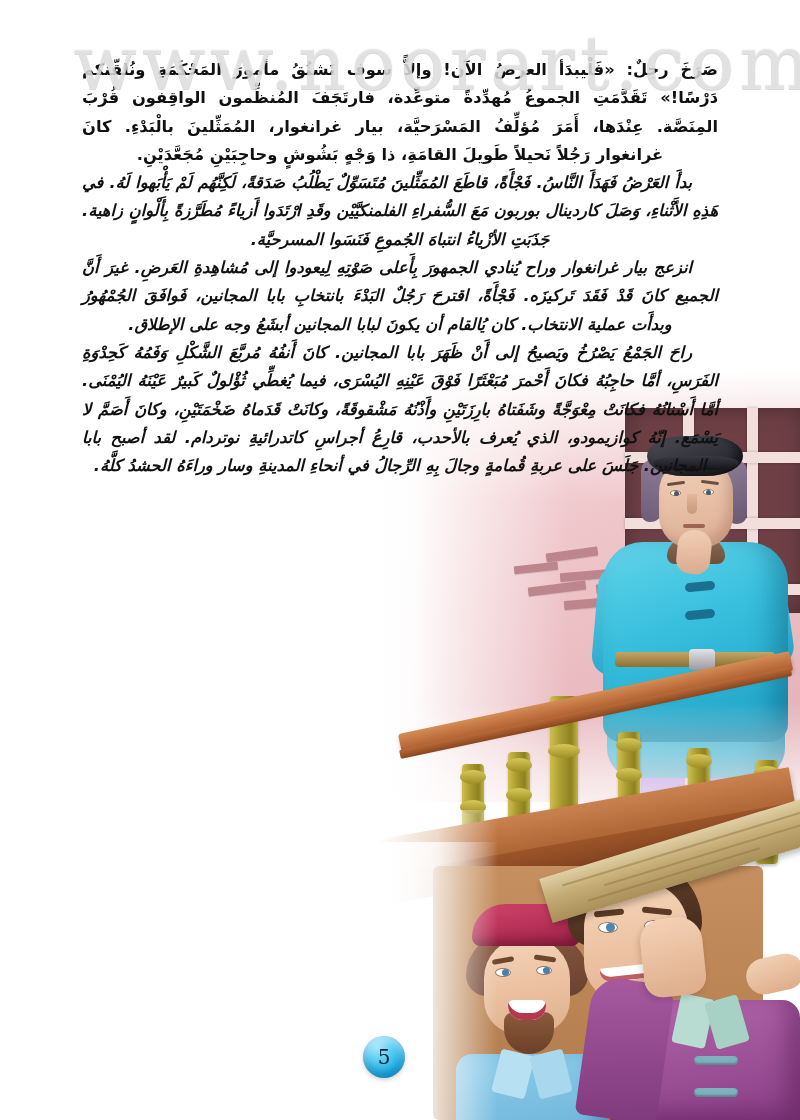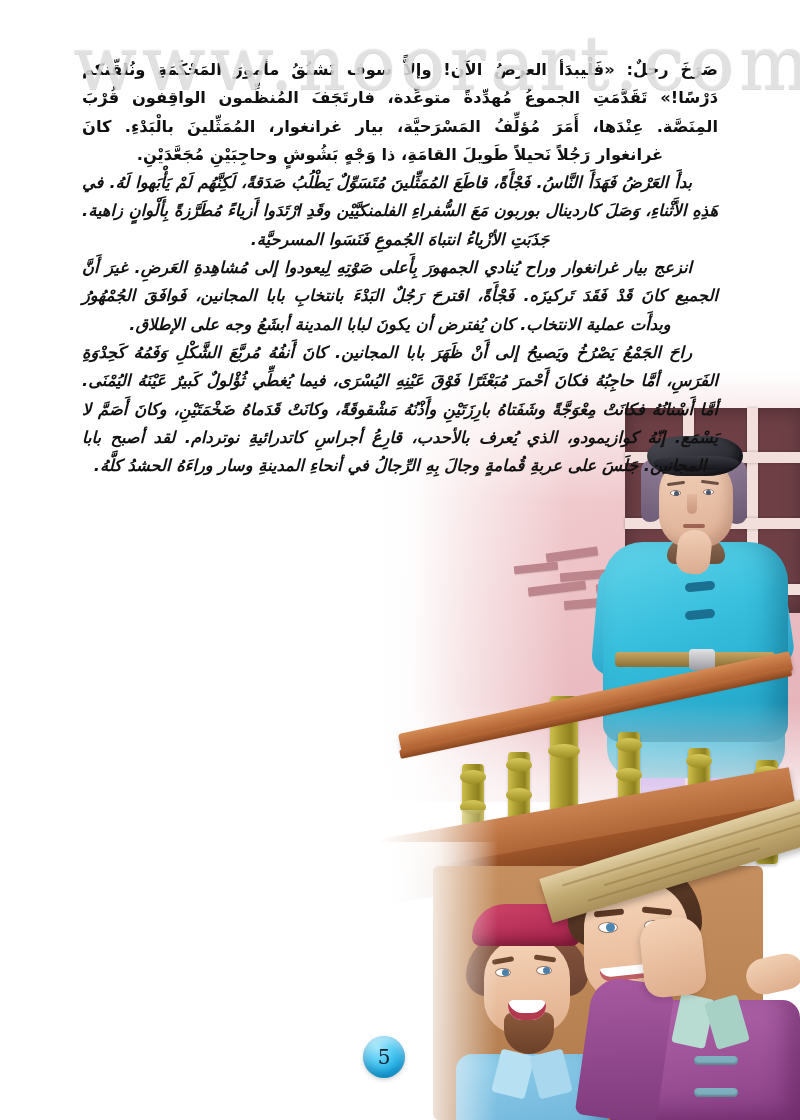--- a/index.html
+++ b/index.html
@@ -339,21 +339,21 @@
     <div class="plank">
       <div class="plank-grain" style="left:20px;top:12px;width:250px;"></div>
       <div class="plank-grain" style="left:60px;top:24px;width:220px;"></div>
       <div class="plank-grain" style="left:40px;top:34px;width:180px;"></div>
     </div>
   </div>
 
   <div class="text-col">
     <p class="para center-last">صَرَخَ رجلٌ: «فَلْيبدَأ العرضُ الآن! وإلاًّ سوف نَشنُقُ مأمورَ المَحْكَمَةِ ونُلقّنكم دَرْسًا!» تَقَدَّمَتِ الجموعُ مُهدِّدةً متوعِّدة، فارتَجَفَ المُنظِّمون الواقِفون قُرْبَ المِنَصَّة. عِنْدَها، أَمَرَ مُؤلِّفُ المَسْرَحيَّة، بيار غرانغوار، المُمَثِّلينَ بالْبَدْءِ. كانَ غرانغوار رَجُلاً نَحيلاً طَويلَ القامَةِ، ذا وَجْهٍ بَشُوشٍ وحاجِبَيْنِ مُجَعَّدَيْنِ.</p>
     <p class="para indent center-last">بدأَ العَرْضُ فَهَدَأَ النَّاسُ. فَجْأَةً، قاطَعَ المُمَثِّلينَ مُتَسَوِّلٌ يَطْلُبُ صَدَقةً، لَكِنَّهُم لَمْ يَأْبَهوا لَهُ. في هَذِهِ الأَثْناءِ، وَصَلَ كاردينال بوربون مَعَ السُّفراءِ الفلمنكيَّيْن وقَدِ ارْتَدَوا أَزياءً مُطَرَّزةً بِأَلْوانٍ زاهية. جَذَبَتِ الأزْياءُ انتباهَ الجُموعِ فَنَسَوا المسرحيَّة.</p>
-    <p class="para indent center-last">انزعج بيار غرانغوار وراح يُنادي الجمهورَ بِأَعلى صَوْتِهِ لِيعودوا إلى مُشاهِدةِ العَرضِ. غيرَ أَنَّ الجميع كانَ قَدْ فَقَدَ تَركيزَه. فَجْأَةً، اقترحَ رَجُلٌ البَدْءَ بانتخابِ بابا المجانين، فَوافَقَ الجُمْهُورُ وبدأَت عملية الانتخاب. كان يُفترض أن يكونَ لبابا المدينة أبشَعُ وجه على الإطلاق.</p>
+    <p class="para indent center-last">انزعج بيار غرانغوار وراح يُنادي الجمهورَ بِأَعلى صَوْتِهِ لِيعودوا إلى مُشاهِدةِ العَرضِ. غيرَ أَنَّ الجميع كانَ قَدْ فَقَدَ تَركيزَه. فَجْأَةً، اقترحَ رَجُلٌ البَدْءَ بانتخابِ بابا المجانين، فَوافَقَ الجُمْهُورُ وبدأَت عملية الانتخاب. كان يُالقام أن يكونَ لبابا المجانين أبشَعُ وجه على الإطلاق.</p>
     <p class="para indent center-last">راحَ الجَمْعُ يَصْرُخُ ويَصيحُ إلى أَنْ ظَهَرَ بابا المجانين. كانَ أَنفُهُ مُربَّعَ الشَّكْلِ وَفَمُهُ كَحِدْوَةِ الفَرَسِ، أمَّا حاجِبُهُ فكانَ أَحْمرَ مُبَعْثَرًا فَوْقَ عَيْنِهِ اليُسْرَى، فيما يُغطِّي ثُؤْلولٌ كَبيرٌ عَيْنَهُ اليُمْنَى. أمَّا أَسْنانُهُ فكانَتْ مِعْوَجَّةً وشَفَتاهُ بارِزَتَيْنِ وأَذْنُهُ مَشْقوقَةً، وكانَتْ قَدَماهُ ضَخْمَتَيْنِ، وكانَ أَصَمَّ لا يَسْمَع. إنّهُ كوازيمودو، الذي يُعرف بالأحدب، قارِعُ أجراسِ كاتدرائيةِ نوتردام. لقد أصبح بابا المجانين. جَلَسَ على عربةِ قُمامةٍ وجالَ بِهِ الرِّجالُ في أنحاءِ المدينةِ وسار وراءَهُ الحشدُ كلَّهُ.</p>
   </div>
 
   <div class="watermark">
     <span>www.noorart.com</span>
   </div>
 
   <div class="page-number">
     <span>5</span>
   </div>

